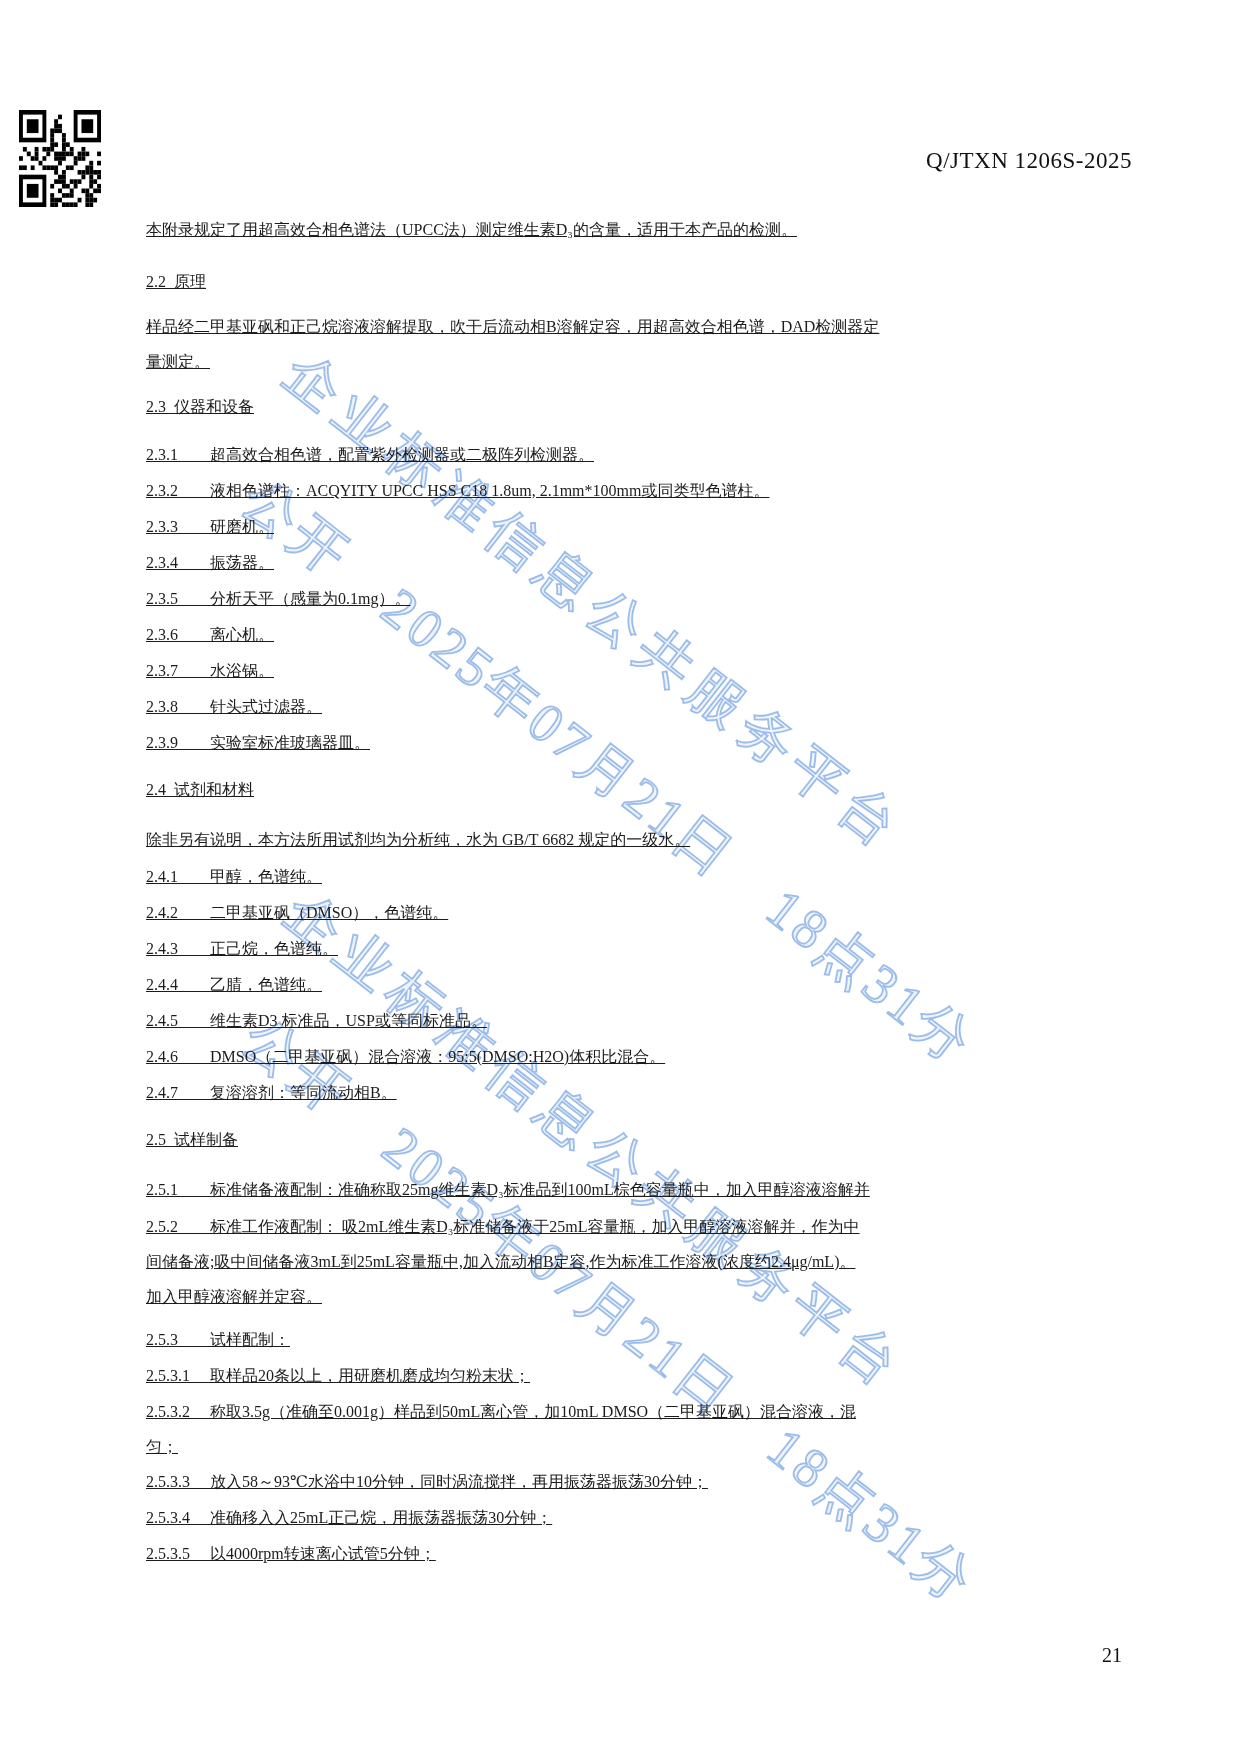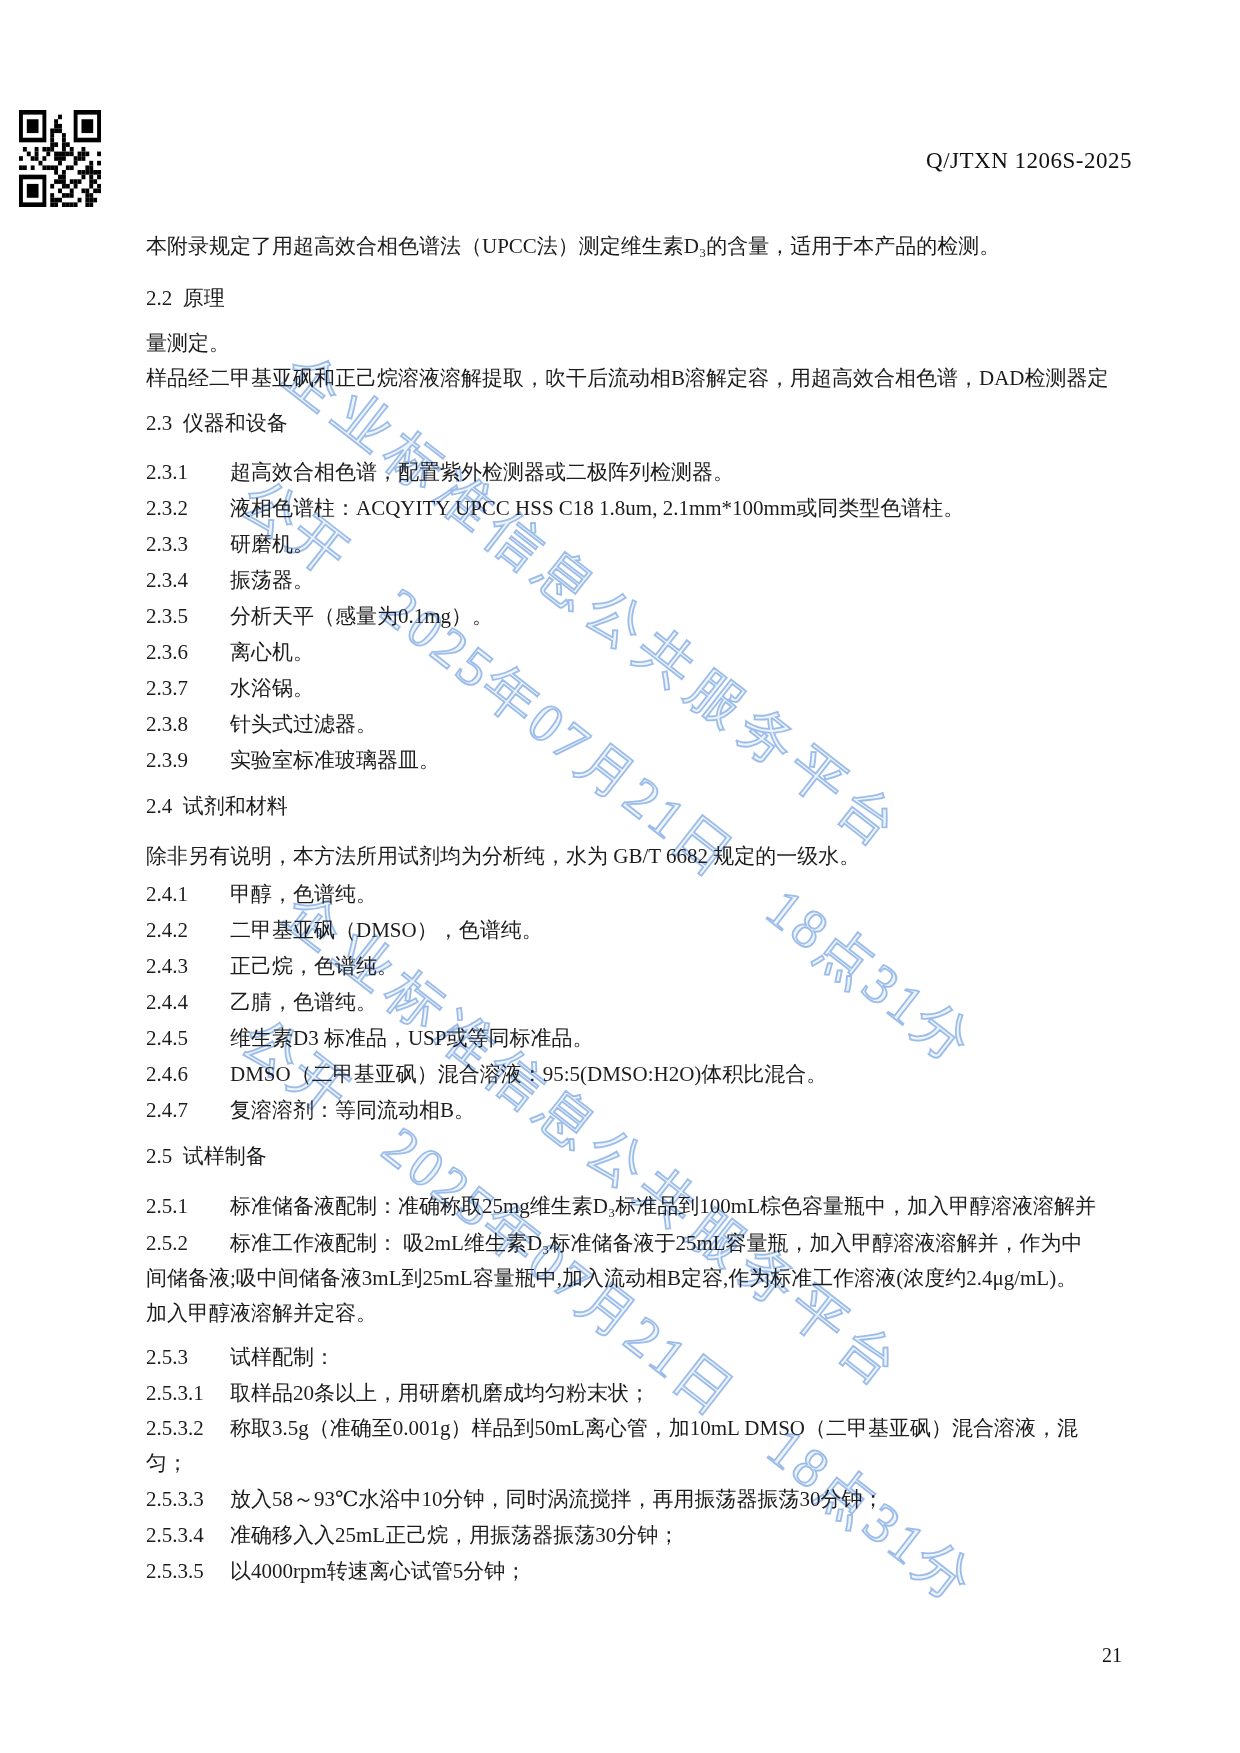--- a/index.html
+++ b/index.html
@@ -24,22 +24,23 @@
     color:rgba(223,235,250,0.55);
     -webkit-text-stroke:1.8px rgba(140,178,230,0.85);
     text-shadow:1px 1px 0 rgba(255,255,255,0.6);
     pointer-events:none;
   }
   .wm .wm-l2{margin-left:45px;letter-spacing:4px;}
   .wm1{left:330px;top:316px;}
   .wm2{left:331px;top:855px;}
   
   .doc{
-    position:absolute;left:146px;top:229px;width:970px;z-index:1;
-    font-size:21px;
+    position:absolute;left:146px;top:212px;width:970px;z-index:1;
+    font-size:16px;
+    text-decoration:underline;
   }
   .block{margin:0;}
   .block .line{height:35px;line-height:35px;white-space:pre;}
   .block.items .line{height:36px;line-height:36px;}
   .block.heading .line{height:35px;line-height:35px;}
   
   .page-number{
     position:absolute;top:1644px;right:118px;font-size:20px;color:#111;z-index:1;font-family:Liberation Serif, serif;
   }
 </style>
@@ -190,22 +191,22 @@
   </div>
 
   <div class="doc">
       <div class="block para" style="margin-top: 0px;">
         <div class="line">本附录规定了用超高效合相色谱法（UPCC法）测定维生素D₃的含量，适用于本产品的检测。</div>
       </div>
       <div class="block heading" style="margin-top: 17px;">
         <div class="line">2.2  原理</div>
       </div>
       <div class="block para" style="margin-top: 10px;">
+        <div class="line">样品经二甲基亚砜和正己烷溶液溶解提取，吹干后流动相B溶解定容，用超高效合相色谱，DAD检测器定</div>
         <div class="line">量测定。</div>
-        <div class="line">样品经二甲基亚砜和正己烷溶液溶解提取，吹干后流动相B溶解定容，用超高效合相色谱，DAD检测器定</div>
       </div>
       <div class="block heading" style="margin-top: 10px;">
         <div class="line">2.3  仪器和设备</div>
       </div>
       <div class="block items" style="margin-top: 13px;">
         <div class="line">2.3.1　　超高效合相色谱，配置紫外检测器或二极阵列检测器。</div>
         <div class="line">2.3.2　　液相色谱柱：ACQYITY UPCC HSS C18 1.8um, 2.1mm*100mm或同类型色谱柱。</div>
         <div class="line">2.3.3　　研磨机。</div>
         <div class="line">2.3.4　　振荡器。</div>
         <div class="line">2.3.5　　分析天平（感量为0.1mg）。</div>

